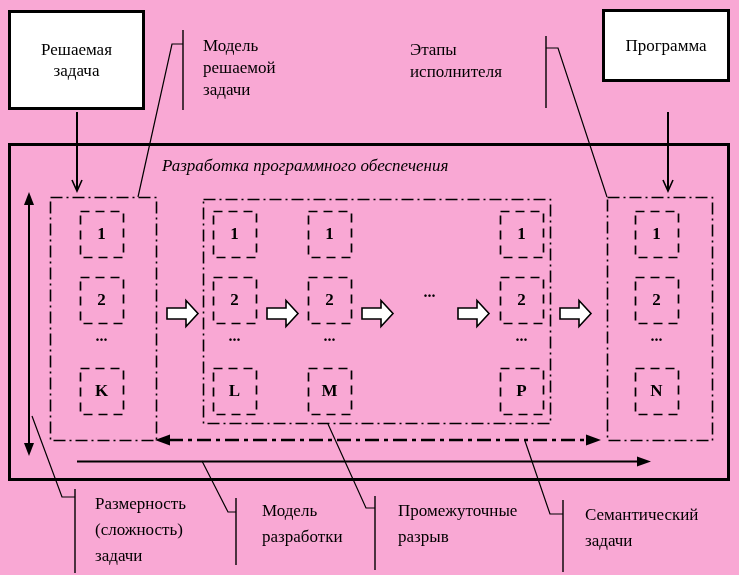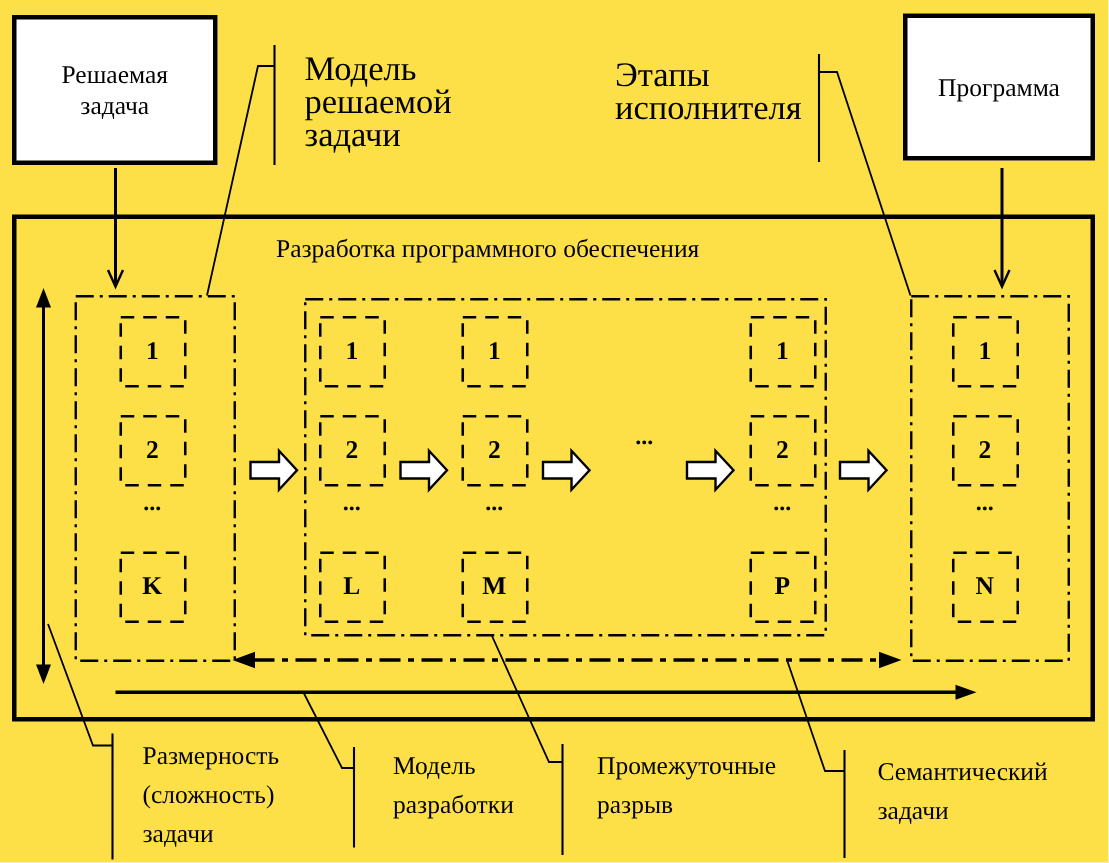--- a/index.html
+++ b/index.html
@@ -1,27 +1,27 @@
 <!DOCTYPE html>
 <html><head>
 <meta charset="utf-8">
 <style>
   html,body{margin:0;padding:0;background:#fff;}
   .stage{
-    position:relative;width:739px;height:575px;background:#fde047;overflow:hidden;
+    position:relative;width:739px;height:575px;background:#f9a8d4;overflow:hidden;
     font-family:"Liberation Serif","DejaVu Serif",serif;color:#000;
   }
   svg.lines{position:absolute;left:0;top:0;pointer-events:none;}
   .thickbox{
     position:absolute;border:3px solid #000;box-sizing:border-box;
     display:flex;align-items:center;justify-content:center;text-align:center;
     font-size:17px;line-height:21px;background:#fff;
   }
   .thickbox .inner{display:block;}
-  .lbl{position:absolute;font-size:23px;line-height:22px;font-family:Liberation Serif, serif;}
+  .lbl{position:absolute;font-size:17px;line-height:22px;font-family:Liberation Serif, serif;}
   .blbl{position:absolute;font-size:17px;line-height:26px;}
   .title{position:absolute;font-size:17px;white-space:nowrap;}
   .cell{
     position:absolute;width:43px;display:flex;align-items:center;justify-content:center;
     font-weight:700;font-size:17px;
   }
   .c0{left:80px}.c1{left:213px}.c2{left:308px}.c3{left:500px}.c4{left:635px}
   .r0{top:211px;height:46px}.r1{top:277px;height:46px}
   .r2{top:324px;height:24px;font-size:16px}.r3{top:368px;height:46px}
   .midell{position:absolute;left:402px;top:280px;width:55px;height:24px;
@@ -109,28 +109,28 @@
       <line x1="75" y1="489" x2="75" y2="573"></line>
       <line x1="236" y1="498" x2="236" y2="565"></line>
       <line x1="375" y1="496" x2="375" y2="570"></line>
       <line x1="563" y1="500" x2="563" y2="572"></line>
     </g>
   </svg>
 
   <div class="thickbox" style="left:8px;top:10px;width:137px;height:100px;">
     <span class="inner" style="width:88px;">Решаемая задача</span>
   </div>
-  <div class="thickbox" style="left:602px;top:9px;width:128px;height:98px;">
+  <div class="thickbox" style="left:602px;top:9px;width:128px;height:73px;">
     <span class="inner">Программа</span>
   </div>
 
   <div class="lbl" style="left:203px;top:35px;width:100px;">Модель решаемой задачи</div>
   <div class="lbl" style="left:410px;top:39px;width:115px;">Этапы исполнителя</div>
 
-  <div class="title" style="left:184px;top:156px;">Разработка программного обеспечения</div>
+  <div class="title" style="left:162px;top:156px;font-style:italic;">Разработка программного обеспечения</div>
 
   <div class="cell c0 r0">1</div>
   <div class="cell c0 r1">2</div>
   <div class="cell c0 r2">...</div>
   <div class="cell c0 r3">K</div>
 
   <div class="cell c1 r0">1</div>
   <div class="cell c1 r1">2</div>
   <div class="cell c1 r2">...</div>
   <div class="cell c1 r3">L</div>

